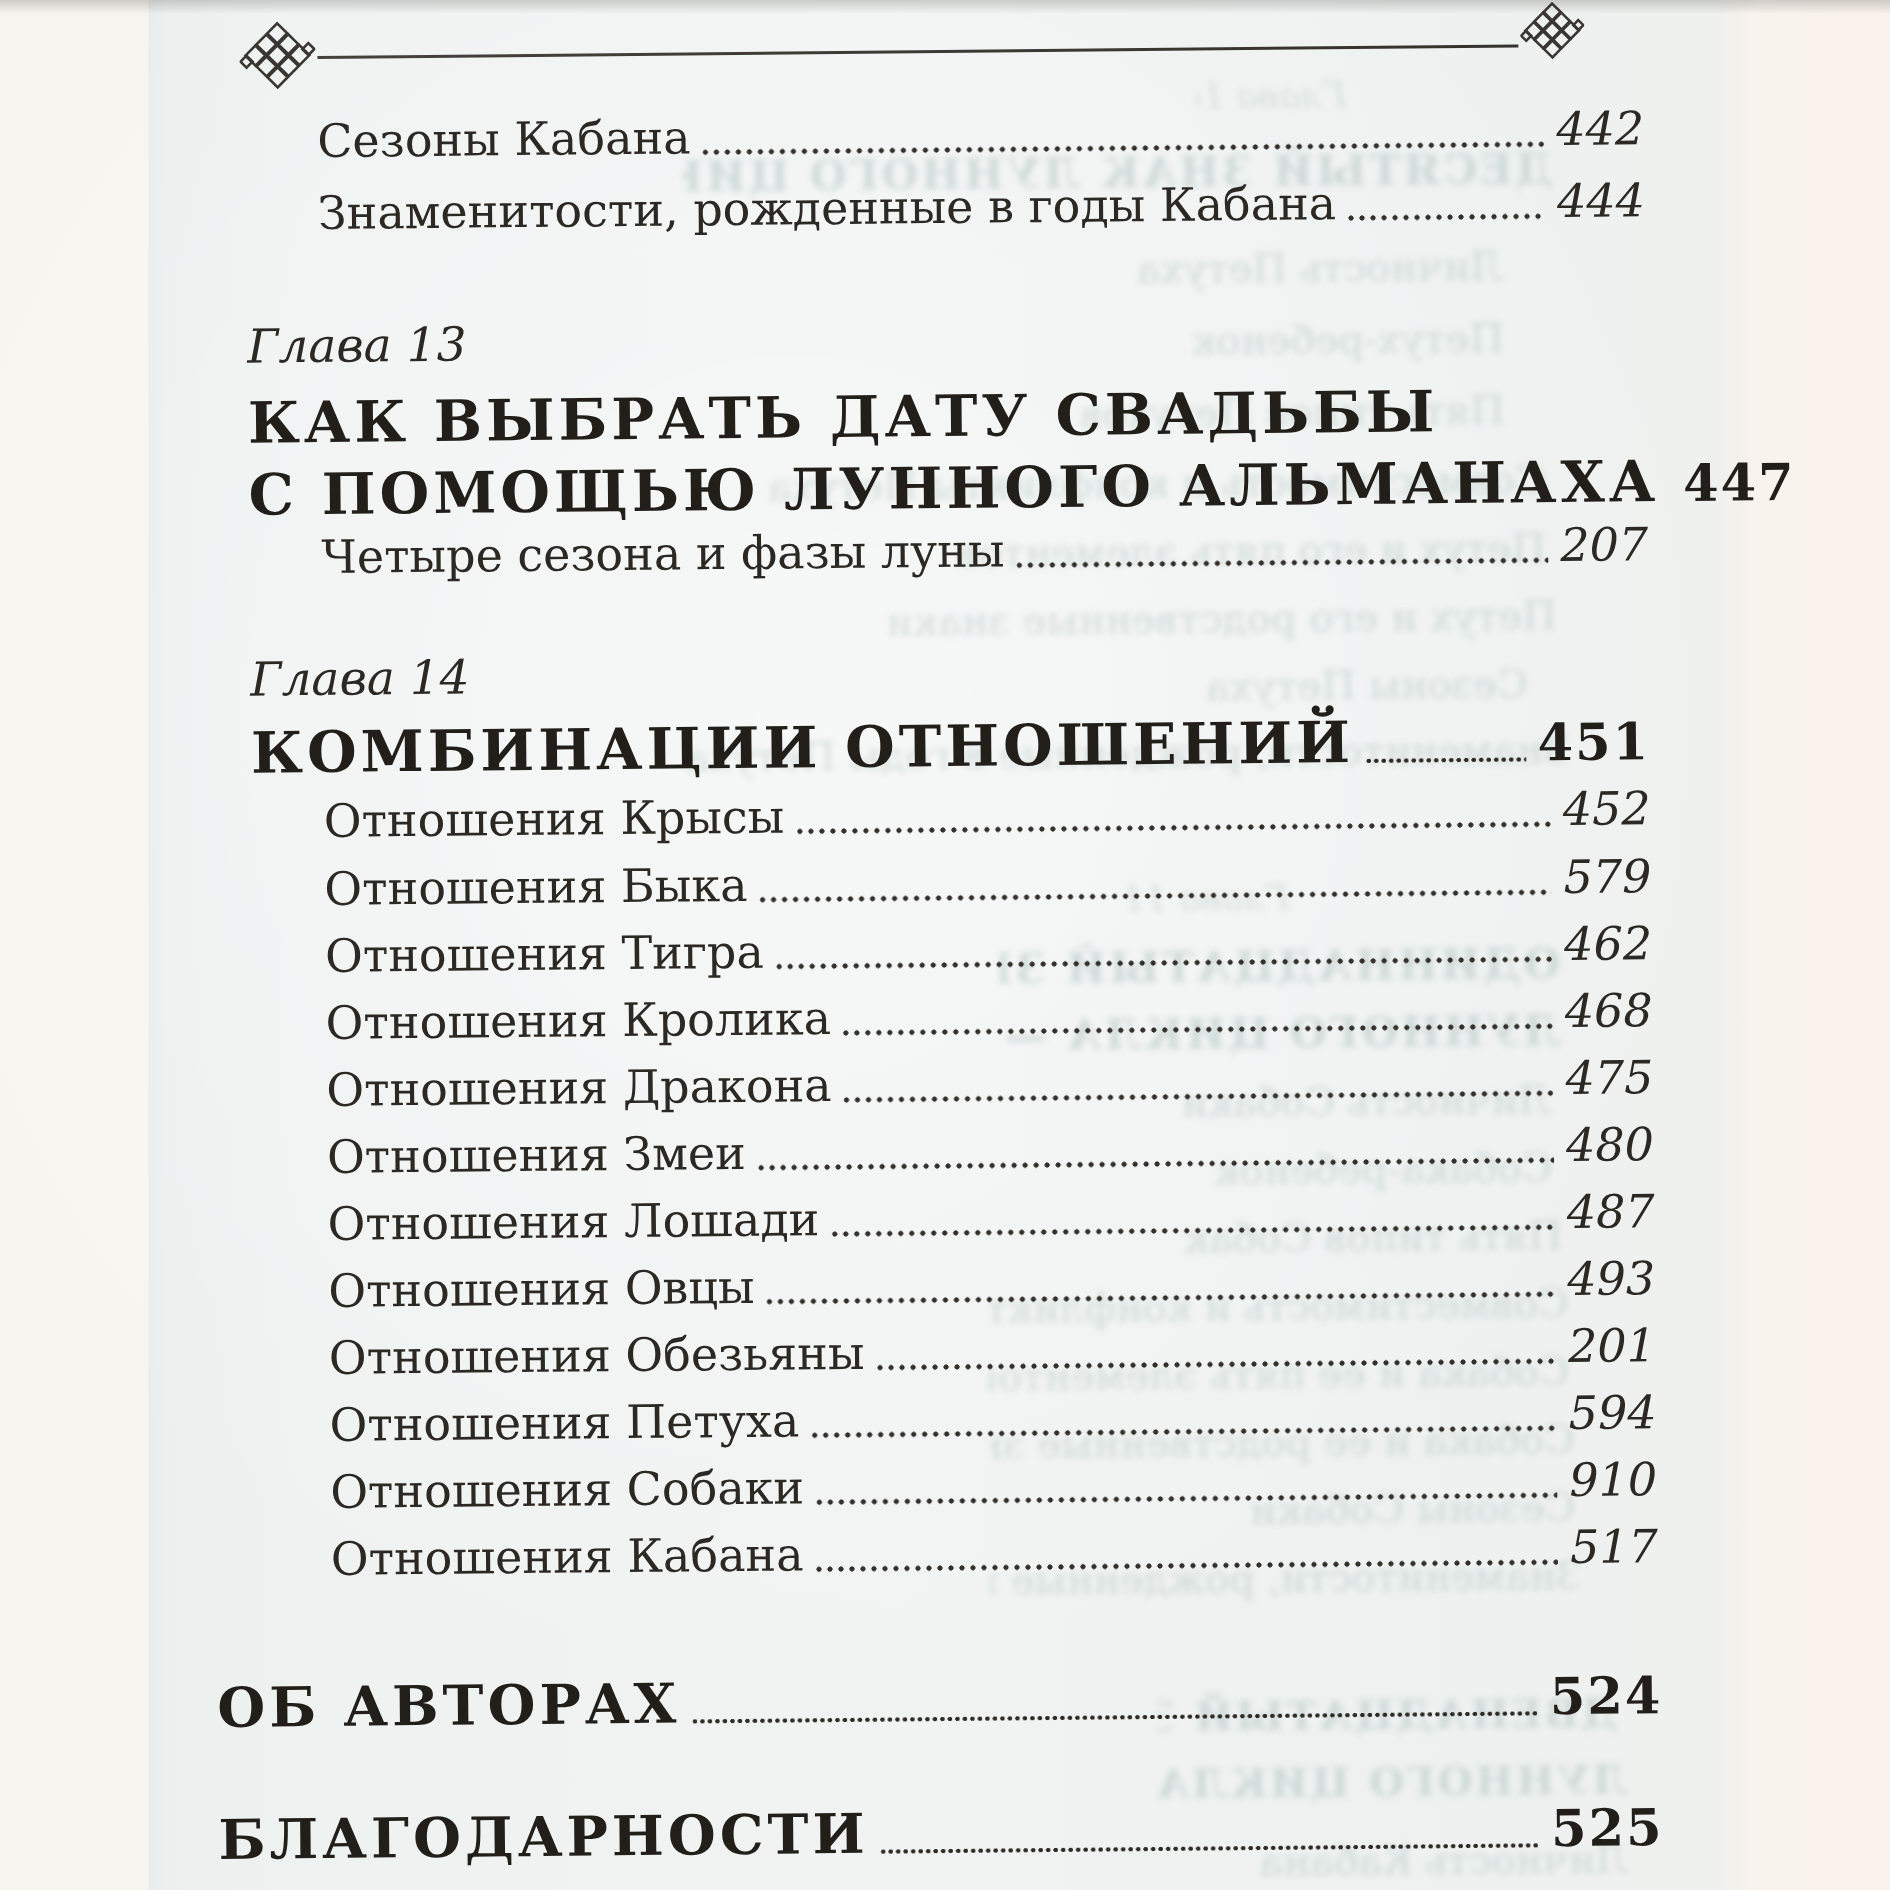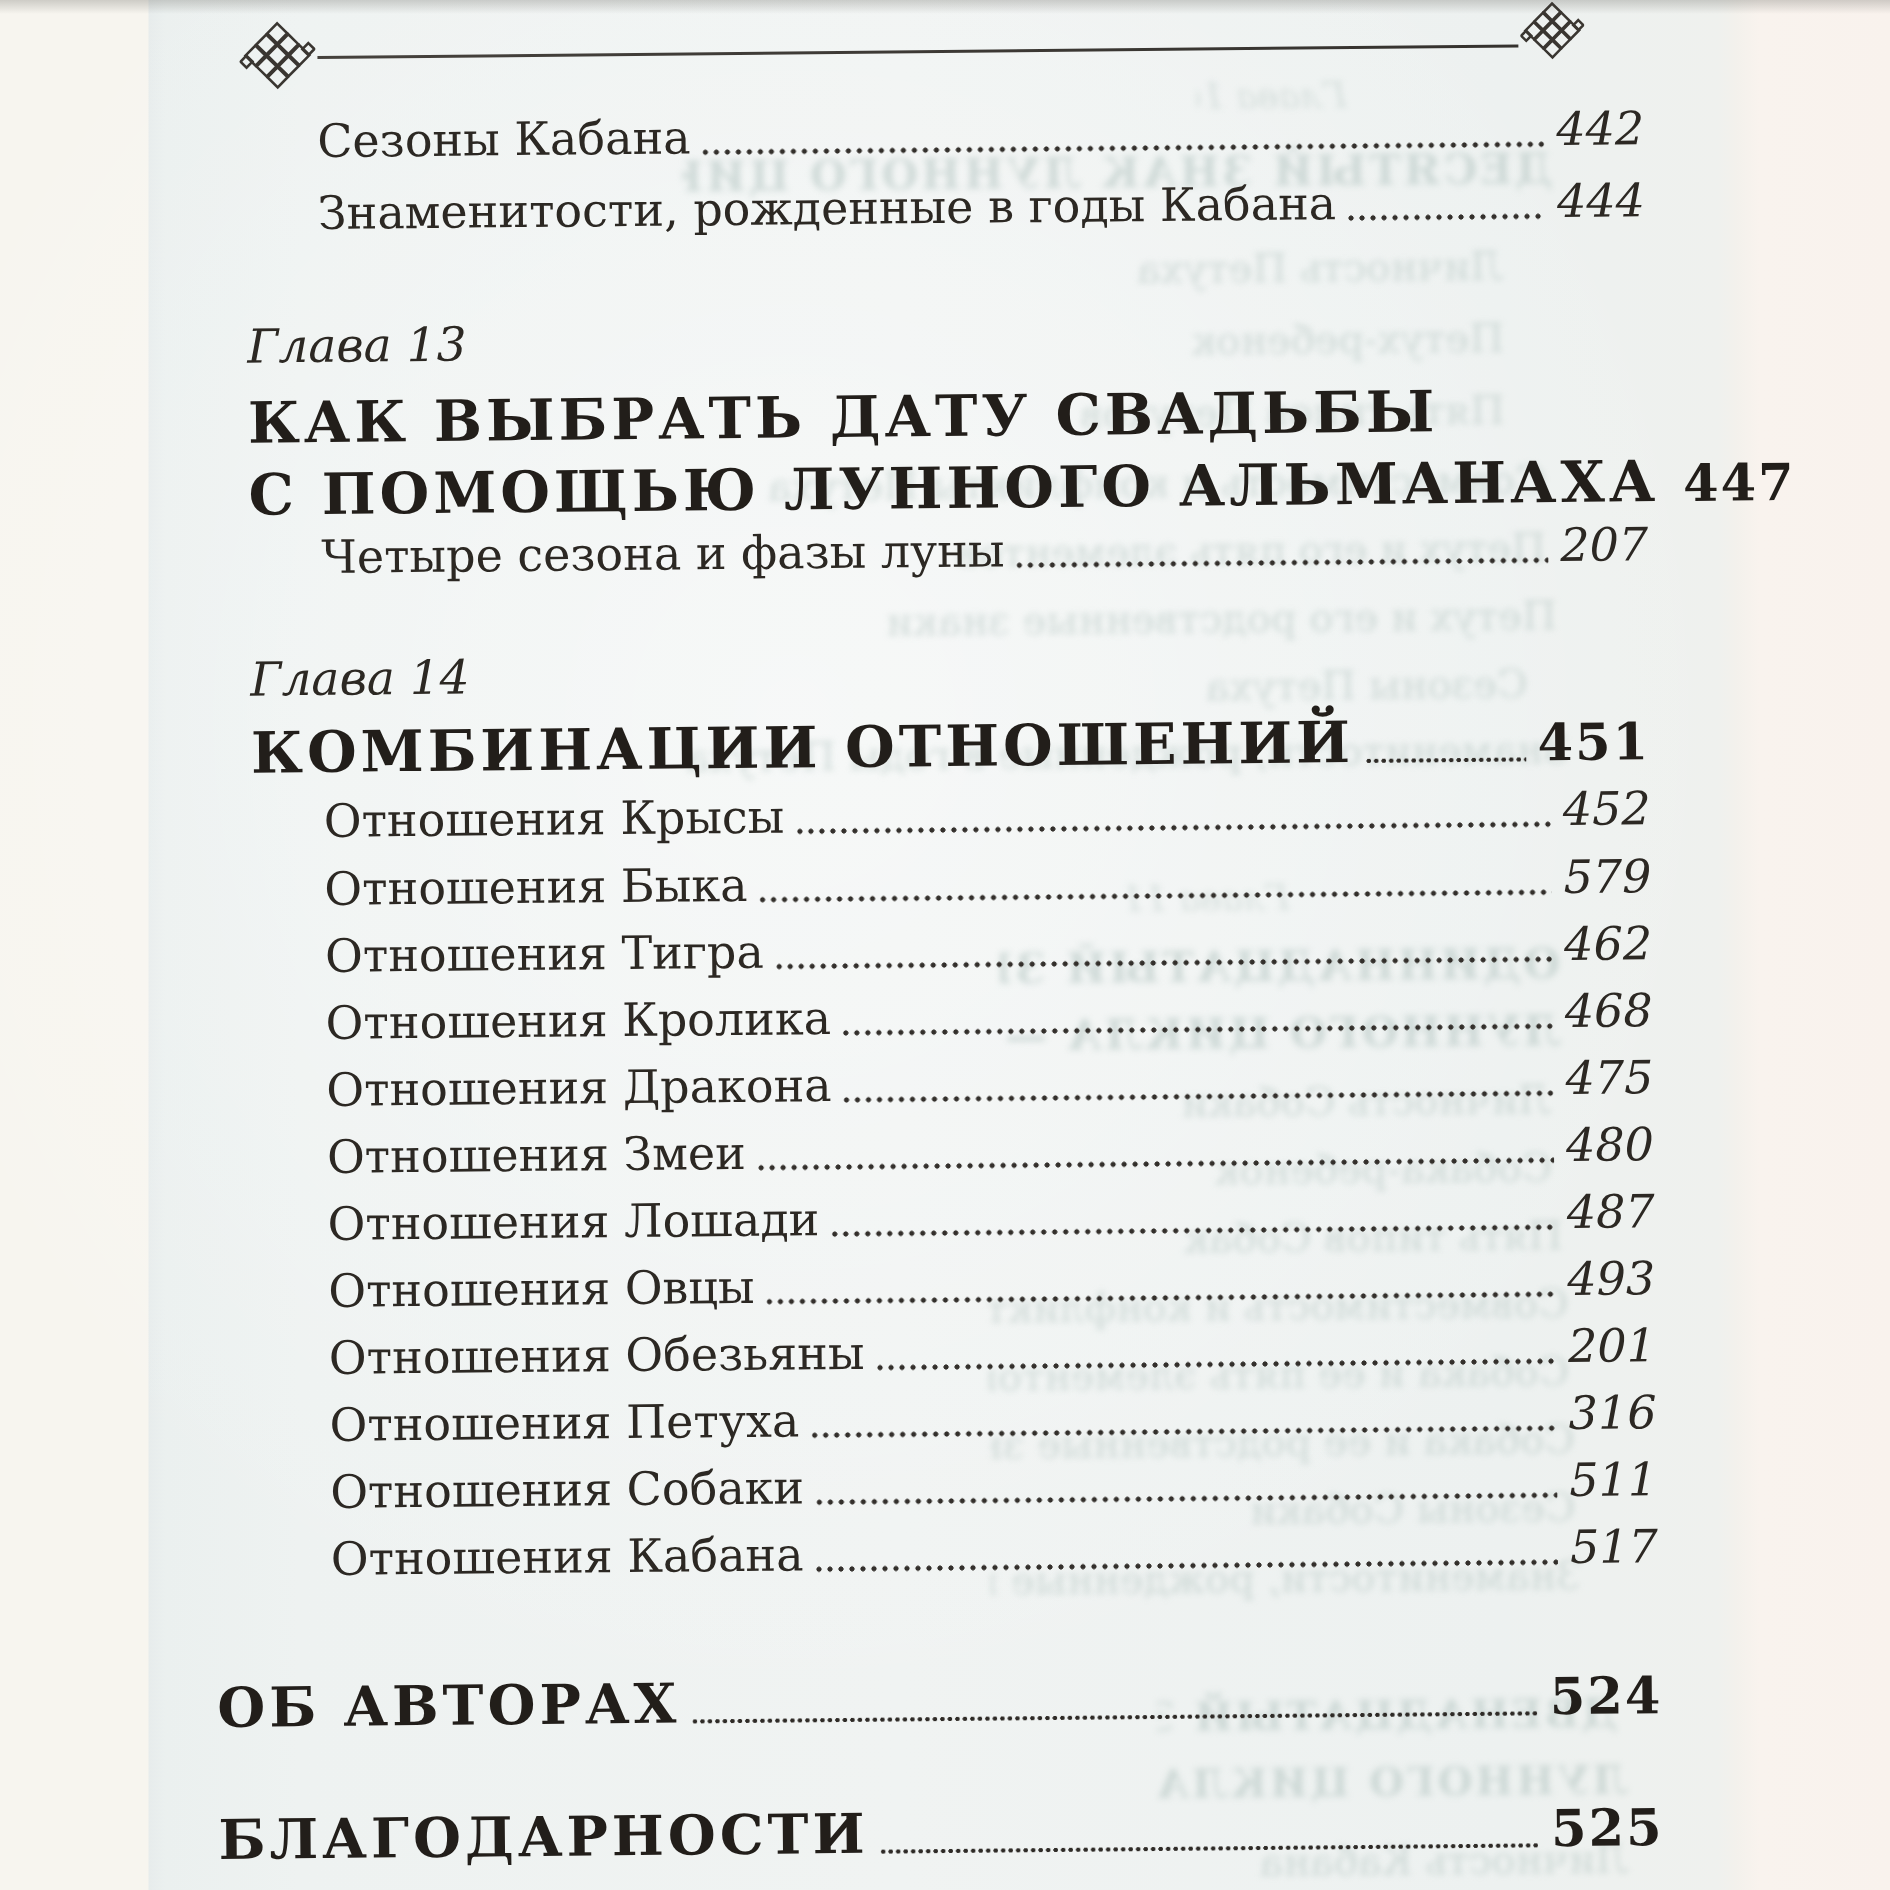--- a/index.html
+++ b/index.html
@@ -209,26 +209,26 @@
       <span class="num">493</span>
     </div>
     <div class="row sub" style="top:1325px;">
       <span class="label">Отношения Обезьяны</span>
       <span class="leader"></span>
       <span class="num">201</span>
     </div>
     <div class="row sub" style="top:1392px;">
       <span class="label">Отношения Петуха</span>
       <span class="leader"></span>
-      <span class="num">316</span>
+      <span class="num">594</span>
     </div>
     <div class="row sub" style="top:1459px;">
       <span class="label">Отношения Собаки</span>
       <span class="leader"></span>
-      <span class="num">511</span>
+      <span class="num">910</span>
     </div>
     <div class="row sub" style="top:1526px;">
       <span class="label">Отношения Кабана</span>
       <span class="leader"></span>
       <span class="num">517</span>
     </div>
 
     <div class="row backrow" style="top:1668px;">
       <span class="label styl">ОБ АВТОРАХ</span>
       <span class="leader dense"></span>

